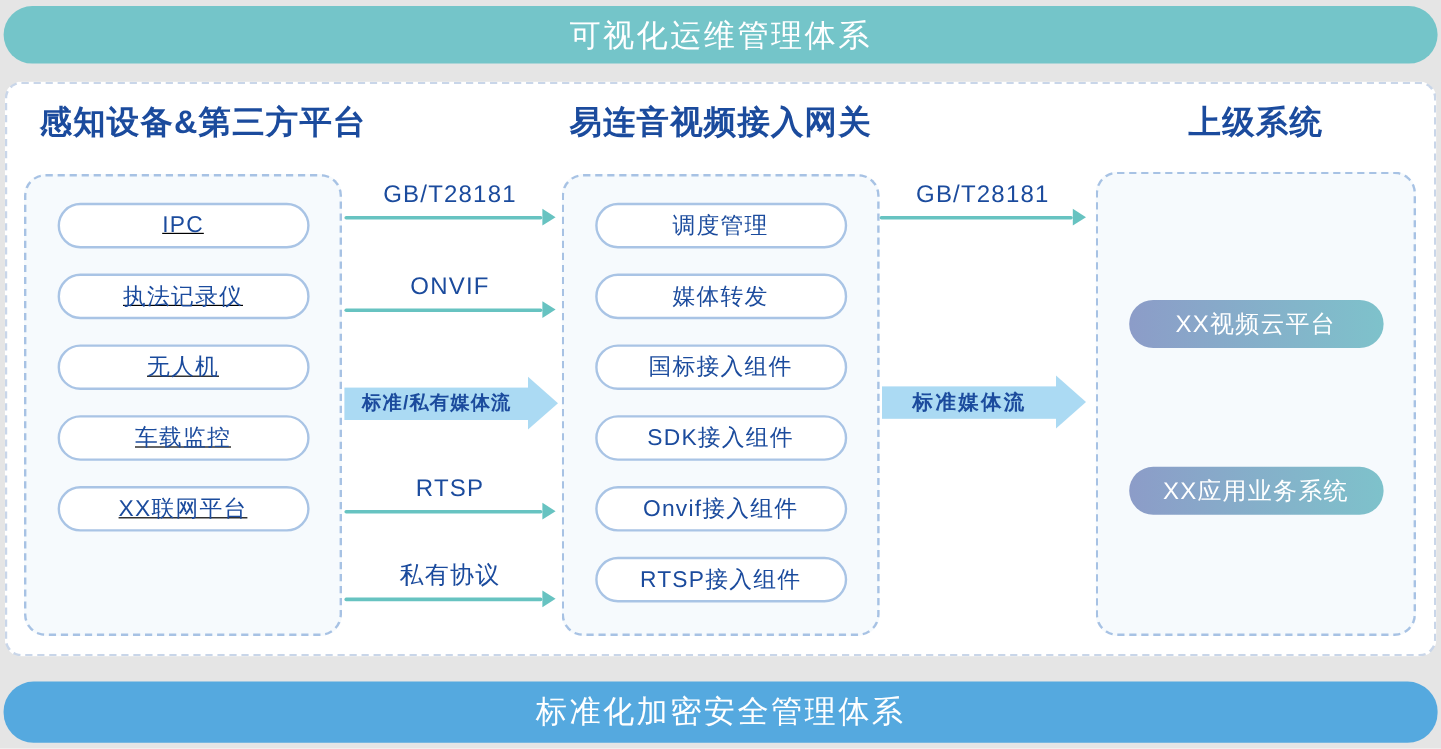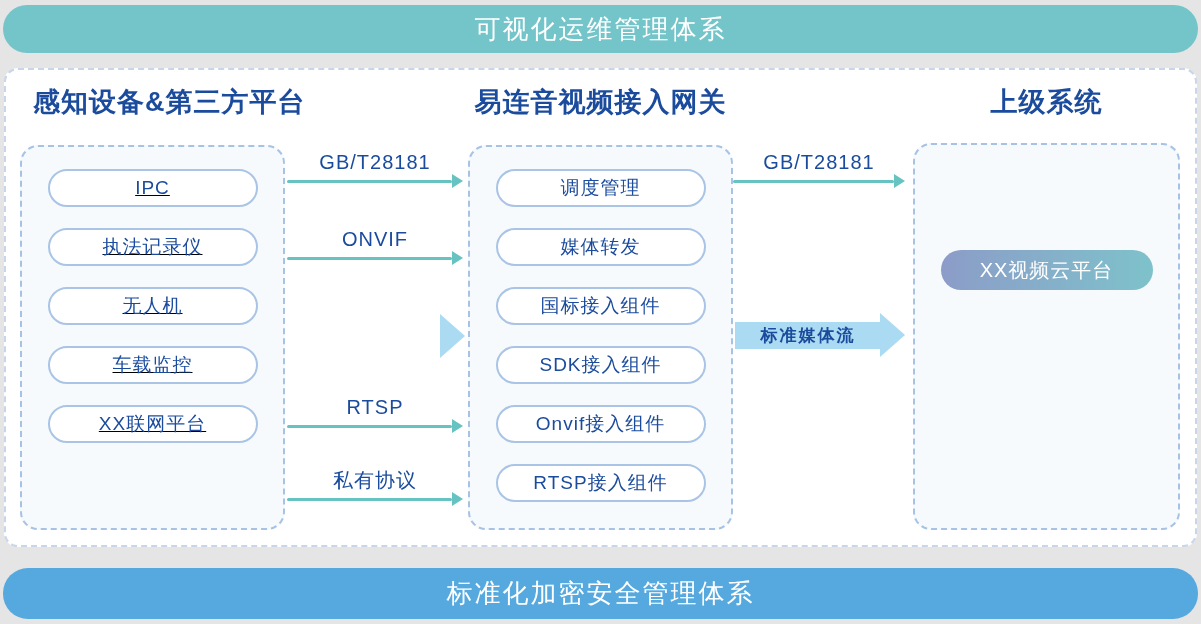--- a/index.html
+++ b/index.html
@@ -106,33 +106,37 @@
     <div class="pill">调度管理</div>
     <div class="pill">媒体转发</div>
     <div class="pill">国标接入组件</div>
     <div class="pill">SDK接入组件</div>
     <div class="pill">Onvif接入组件</div>
     <div class="pill">RTSP接入组件</div>
   </div>
 
   <div class="inner-box box-right">
     <div class="pill-grad pg-1">XX视频云平台</div>
+    <div class="pill-grad pg-2">XX应用业务系统</div>
   </div>
 
   <div class="thin-arrow" style="left:287px;top:150px;width:176px">
     <div class="arrow-label">GB/T28181</div>
     <div class="arrow-line"></div>
   </div>
 
   <div class="thin-arrow" style="left:287px;top:227px;width:176px">
     <div class="arrow-label">ONVIF</div>
     <div class="arrow-line"></div>
   </div>
 
   <div class="big-arrow" style="left:287px;top:314px;width:178px">
+    <div class="big-body">
+      <span class="big-label">标准/私有媒体流</span>
+    </div>
     <div class="big-head"></div>
   </div>
 
   <div class="thin-arrow" style="left:287px;top:395px;width:176px">
     <div class="arrow-label">RTSP</div>
     <div class="arrow-line"></div>
   </div>
 
   <div class="thin-arrow" style="left:287px;top:468px;width:176px">
     <div class="arrow-label">私有协议</div>

